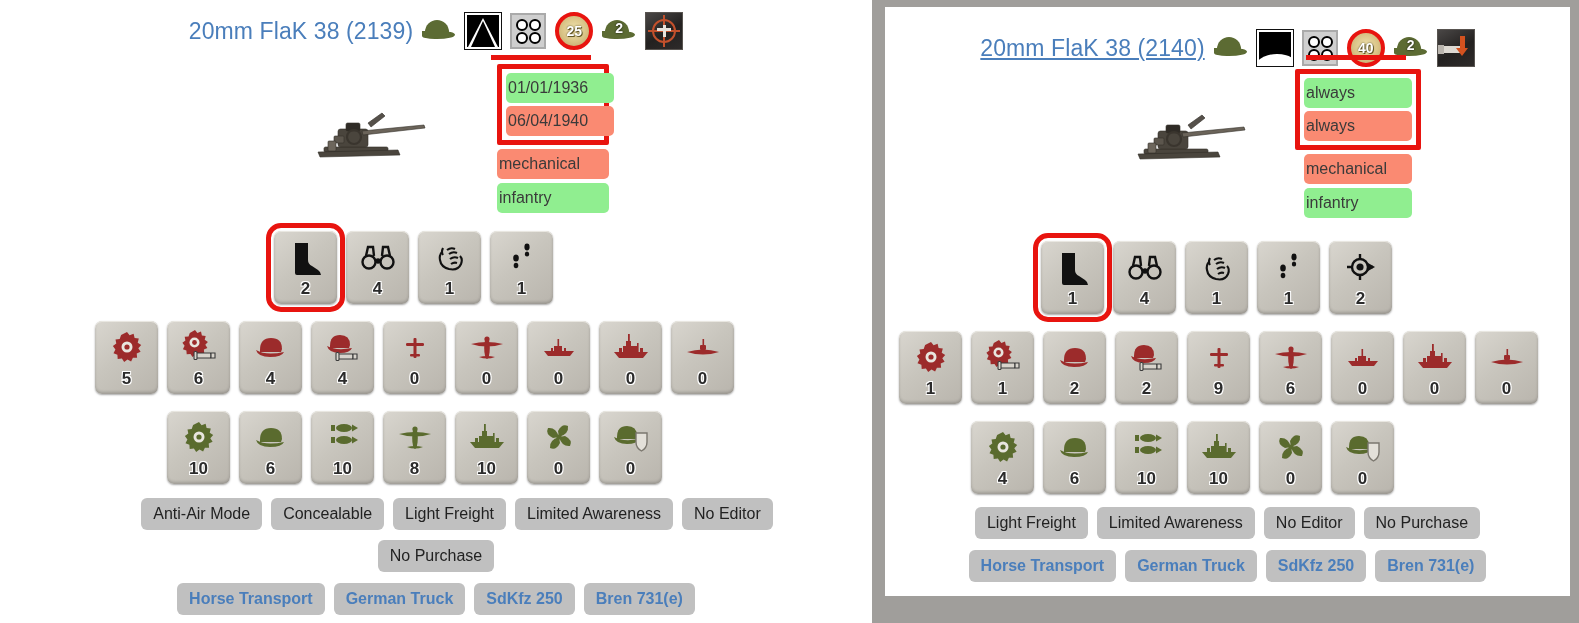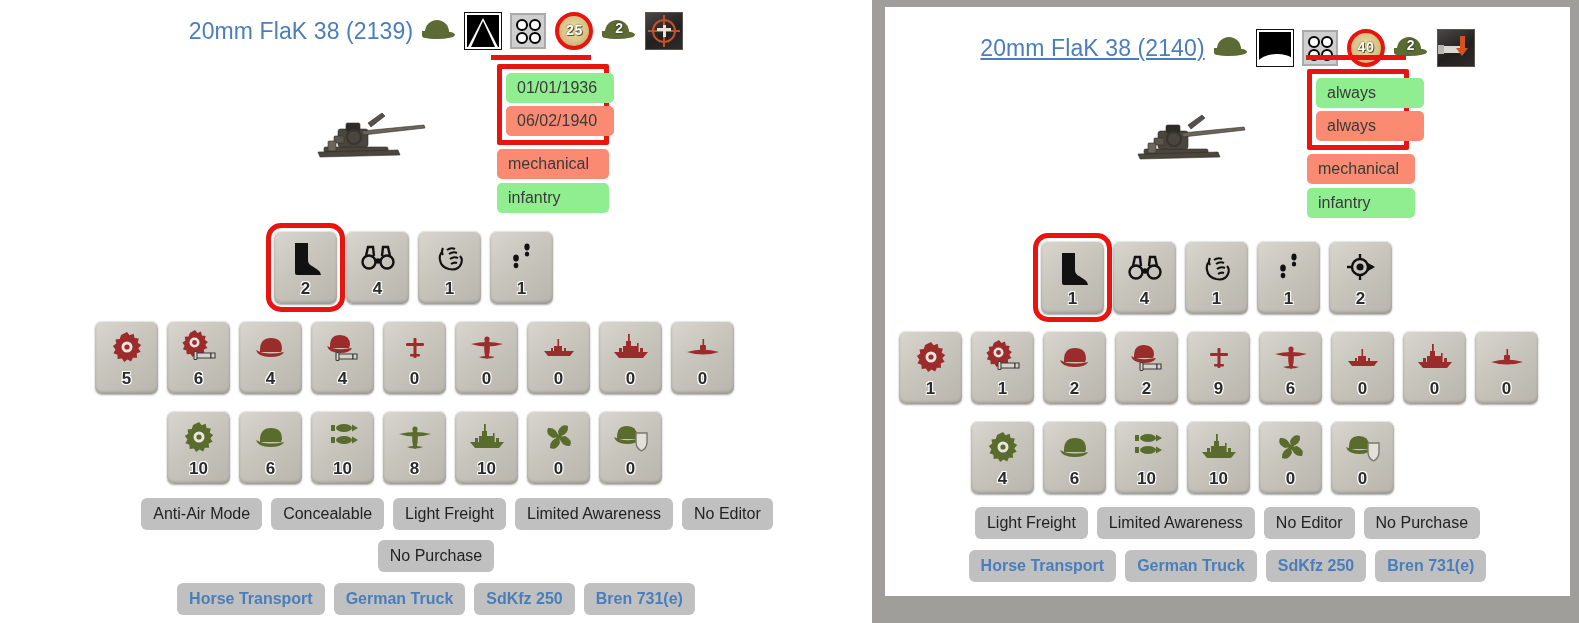--- a/index.html
+++ b/index.html
@@ -55,21 +55,21 @@
       position: relative; flex: none; display: grid; grid-template-columns: 1fr 1fr;
       gap: 1px; padding: 4px; }
   .four-circ i { display: block; width: 12px; height: 12px; border-radius: 50%;
       border: 2.5px solid #000; background: #fff; }
 
   
   .redcirc { width: 38px; height: 38px; border-radius: 50%; border: 4px solid #e8140f;
       background: radial-gradient(circle at 50% 45%, #f0e3b0 0%, #d9c386 55%, #b9a066 100%);
       display: flex; align-items: center; justify-content: center; flex: none; }
   .redcirc span { font-size: 14px; font-weight: bold; color: #fff;
-      text-shadow: 0 0 2px #4a4118, 1px 1px 0 #6a5c28; font-family: Liberation Mono, monospace; }
+      text-shadow: 0 0 2px #4a4118, 1px 1px 0 #6a5c28; }
 
   
   .darksq { width: 38px; height: 38px; flex: none; position: relative;
       background: linear-gradient(150deg,#4a4746 0%, #232120 55%, #2e2b2a 100%);
       border: 1px solid #585450; }
   .aa-ring { position: absolute; left: 50%; top: 50%; width: 24px; height: 24px;
       margin: -12px 0 0 -12px; border: 2px solid #c2502c; border-radius: 50%; }
   .aa-ring::before, .aa-ring::after { content: ""; position: absolute;
       background: #c2502c; }
   .aa-ring::before { left: -6px; top: 9px; width: 32px; height: 2px; }
@@ -87,21 +87,21 @@
   .at-arrow { position: absolute; left: 22px; top: 6px; width: 5px; height: 13px;
       background: #d4521f; }
   .at-arrow::after { content:""; position:absolute; left:-4px; top:12px;
       border-left:6.5px solid transparent; border-right:6.5px solid transparent;
       border-top:8px solid #d4521f; }
   .unit-pic { position: absolute; width: 118px; height: 60px; }
   .unit-pic svg { width: 100%; height: 100%; }
 
   .avail { position: absolute; display: flex; flex-direction: column; gap: 4px;
       align-items: stretch; }
-  .pill { min-width: 108px; padding: 6px 11px; border-radius: 5px; font-size: 16px;
+  .pill { min-width: 108px; padding: 6px 2px; border-radius: 5px; font-size: 16px;
       color: #3a3a3a; white-space: nowrap; }
   .pill.green { background: #90ee90; }
   .pill.red   { background: #fa8a72; }
   .redbox { border: 5px solid #e8140f; padding: 4px; border-radius: 2px;
       display: flex; flex-direction: column; gap: 3px; }
 
   
   .tilerow { position: absolute; display: flex; gap: 9px; }
   .tile { width: 63px; height: 73px; border-radius: 7px; flex: none;
       background: linear-gradient(140deg,#d9d6cf 0%, #c8c5bd 45%, #b9b5ad 100%);
@@ -173,21 +173,21 @@
           <circle cx="42" cy="32" r="7" fill="none" stroke="#3a352e" stroke-width="2.2"></circle>
           <path d="M56 18 L70 8 L73 11 L59 22 Z" fill="#55504a"></path>
           <rect x="16" y="36" width="8" height="10" rx="1" fill="#6d665c"></rect>
         </g>
       </svg>
     </div>
 
     <div class="avail" style="left:497px; top:64px; width:112px;">
       <div class="redbox">
         <div class="pill green">01/01/1936</div>
-        <div class="pill red">06/02/1940</div>
+        <div class="pill red">06/04/1940</div>
       </div>
       <div class="pill red">mechanical</div>
       <div class="pill green">infantry</div>
     </div>
 
     <div class="tilerow" id="L1" style="left:274px; top:231px;">
         <div class="tile sel">
           <div class="glyph">
             <svg width="38" height="38" viewBox="0 0 38 38">
               <path d="M14 5 h7 v17 q0 4 4 6 l6 4 q3 2 3 5 H10 q-2 0 -2-2 V5 Z" fill="#111"></path>
@@ -528,21 +528,21 @@
             <rect x="34" y="18" width="14" height="8" rx="1.5" fill="#2f2b26"></rect>
             <path d="M50 26 L112 20 L113 23 L51 30 Z" fill="#6b645a"></path>
             <rect x="22" y="31" width="10" height="7" rx="1" fill="#5c564d"></rect>
             <circle cx="42" cy="32" r="7" fill="none" stroke="#3a352e" stroke-width="2.2"></circle>
             <path d="M56 18 L70 8 L73 11 L59 22 Z" fill="#55504a"></path>
             <rect x="16" y="36" width="8" height="10" rx="1" fill="#6d665c"></rect>
           </g>
         </svg>
       </div>
 
-      <div class="avail" style="left:420px; top:60px; width:102px;">
+      <div class="avail" style="left:420px; top:60px; width:102px;align-items:center;">
         <div class="redbox">
           <div class="pill green">always</div>
           <div class="pill red">always</div>
         </div>
         <div class="pill red">mechanical</div>
         <div class="pill green">infantry</div>
       </div>
 
       <div class="tilerow" id="R1" style="left:154px; top:232px;">
           <div class="tile sel">

